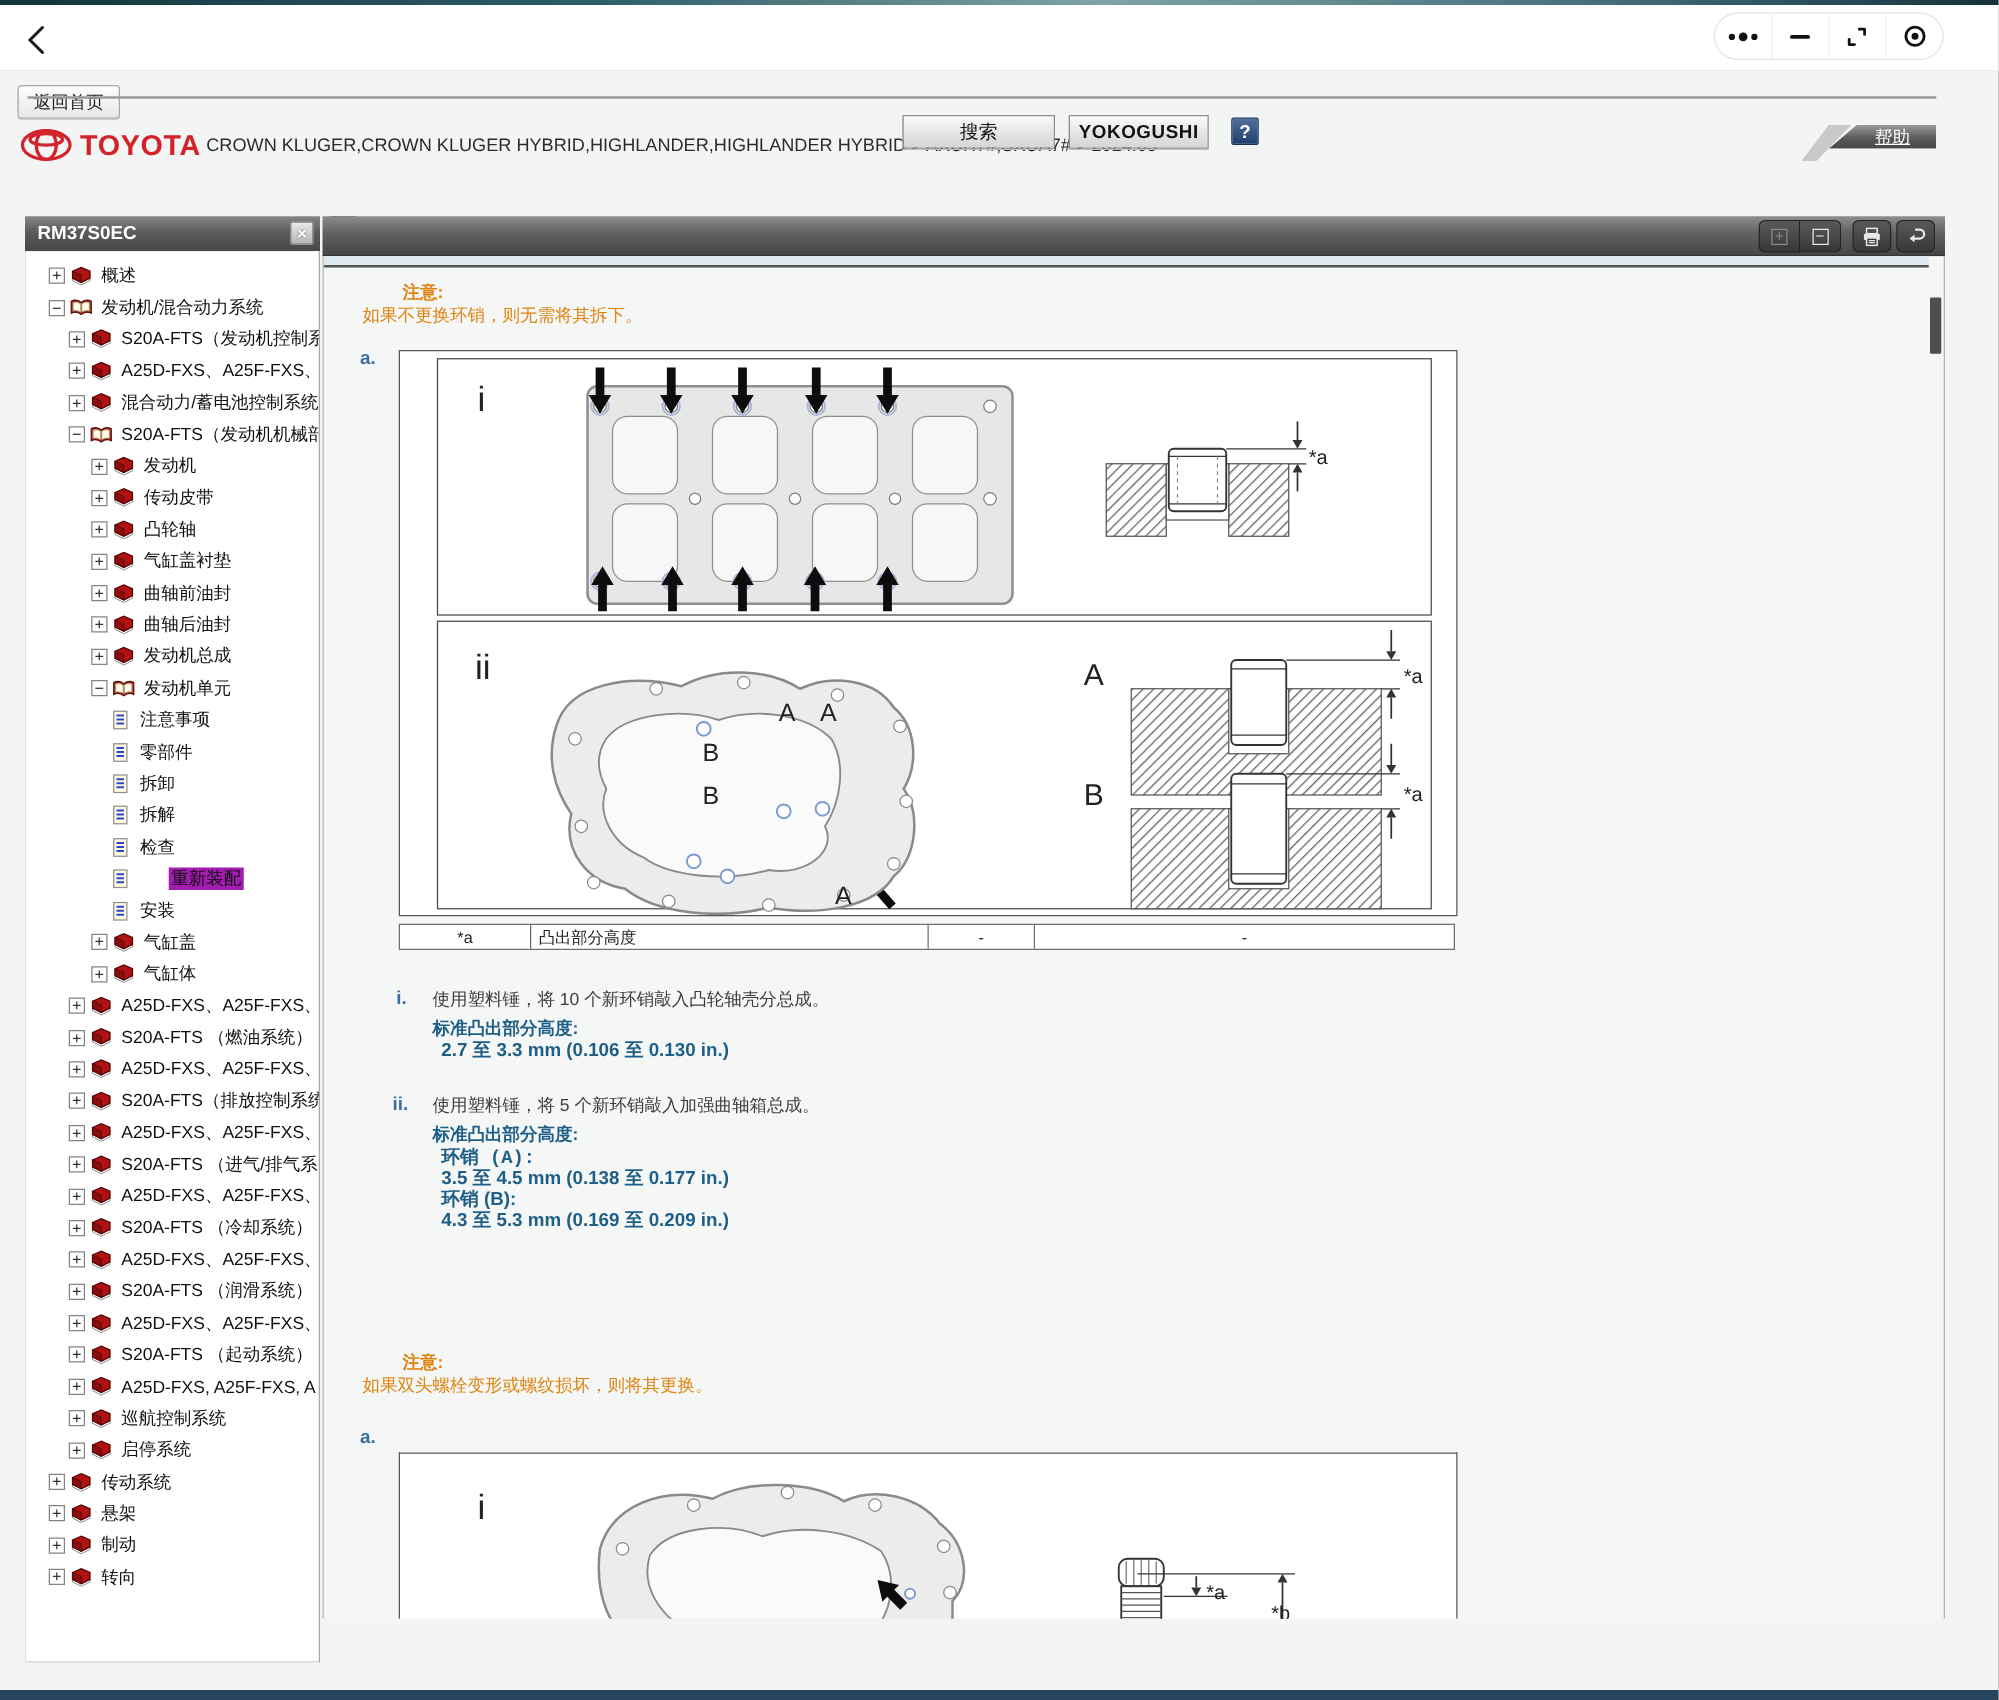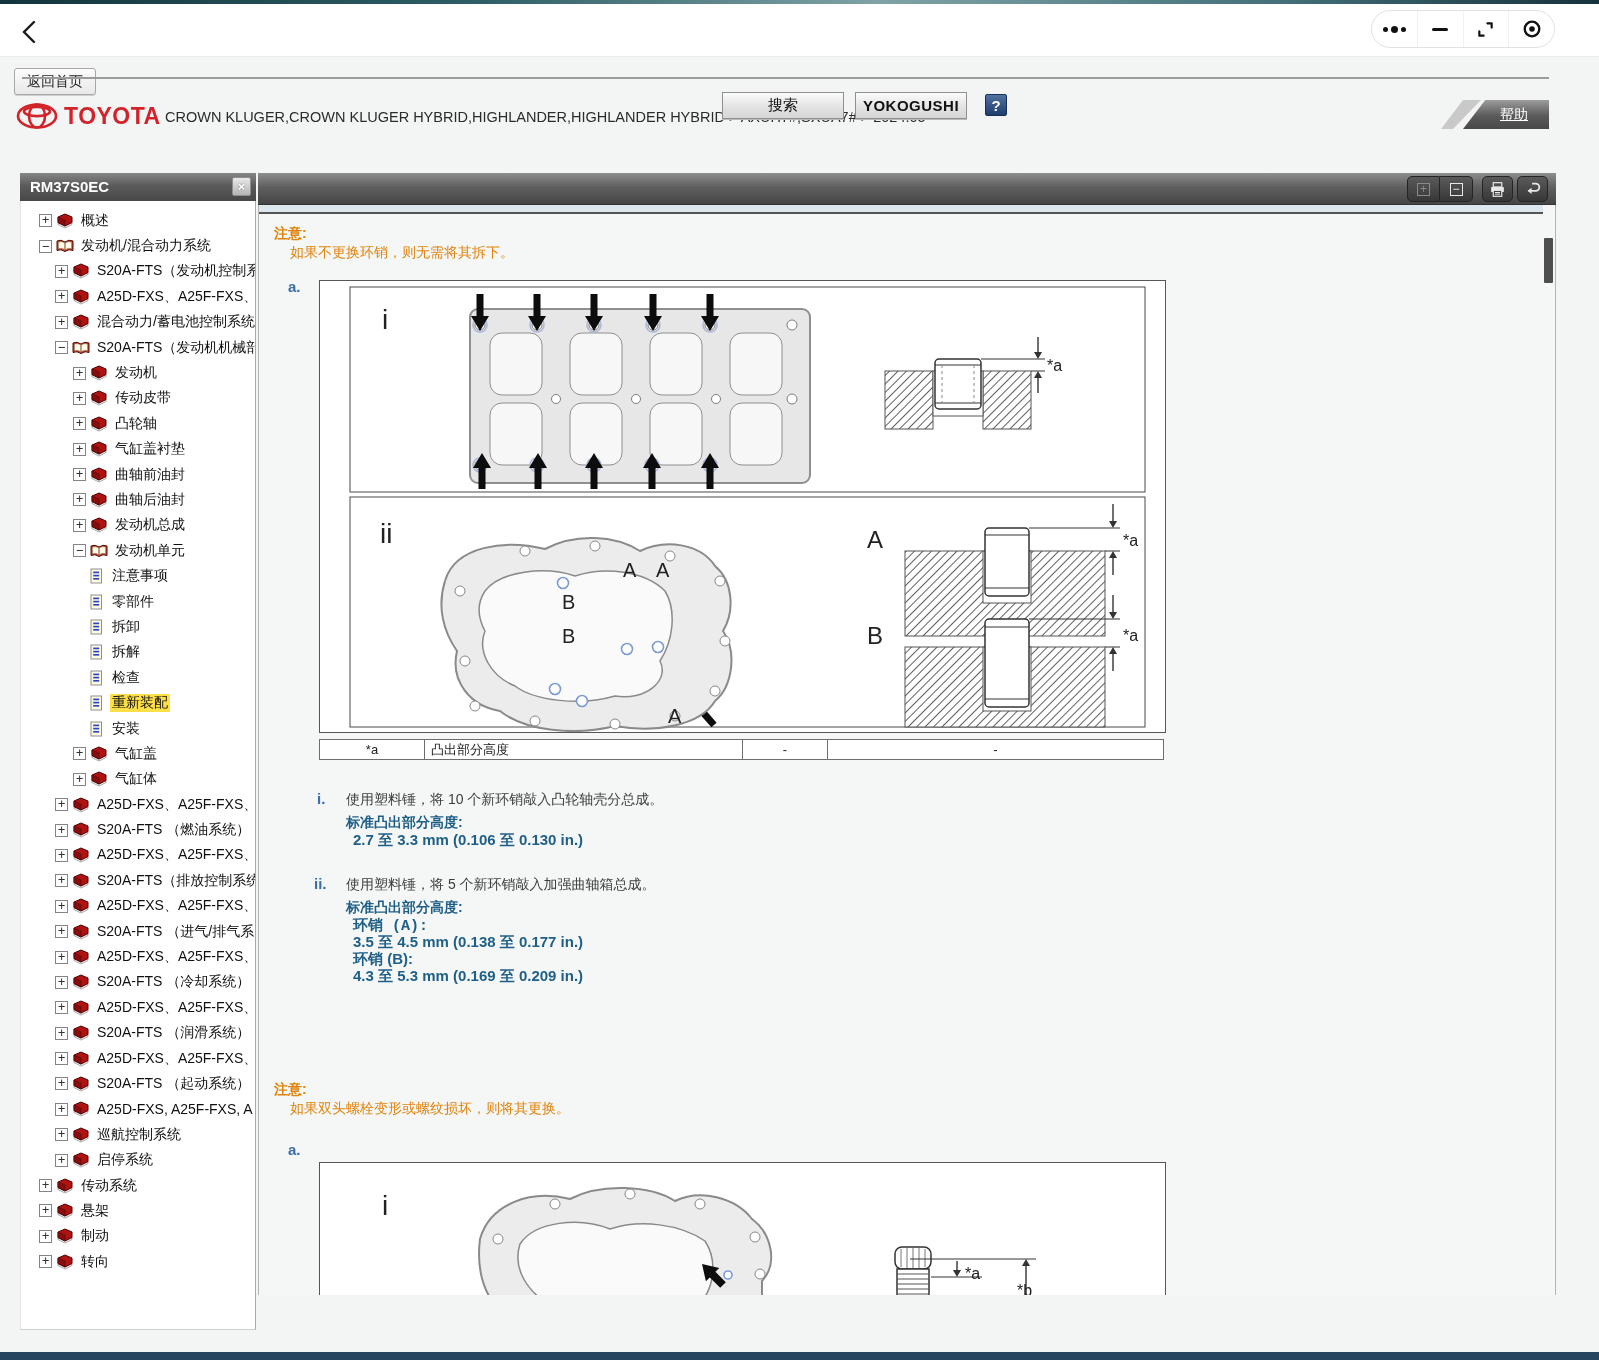--- a/index.html
+++ b/index.html
@@ -21,21 +21,21 @@
   .dots i.big { width:7px; height:7px; }
   .min-bar { width:16px; height:3px; border-radius:2px; background:#111; }
 
   
   .home-btn { position:absolute; left:14px; top:68px; width:82px; height:27px; background:linear-gradient(#fdfdfd,#e8e8e8);
     border:1px solid #a8a8a8; border-radius:3px; font-size:14px; color:#222; text-align:center; line-height:25px; cursor:pointer; box-shadow:0 1px 0 #cfcfcf; }
   .brand-row { position:absolute; left:0; top:99px; width:100%; height:36px; }
   .toyota { position:absolute; left:16px; top:3px; display:flex; align-items:center; gap:6px; }
   .toyota-name { color:#d2232a; font-weight:800; font-size:23px; letter-spacing:.5px; }
   .breadcrumb { position:absolute; left:165px; top:10px; font-size:14.5px; color:#2b2b2b; }
-  .help-btn { position:absolute; right:50px; top:1px; width:86px; height:29px; color:#fff; font-size:14px; text-decoration:underline;
+  .help-btn { position:absolute; right:50px; top:1px; width:86px; height:19px; color:#fff; font-size:14px; text-decoration:underline;
     background:linear-gradient(#9c9c9c,#5a5a5a 55%,#484848); clip-path:polygon(26% 0,100% 0,100% 100%,0 100%);
     display:flex; align-items:center; justify-content:center; padding-left:16px; cursor:pointer; }
   .help-shadow { position:absolute; right:118px; top:1px; width:40px; height:29px; background:#c9c9c9; clip-path:polygon(55% 0,100% 0,30% 100%,0 100%); }
   .brand-divider { position:absolute; left:22px; right:50px; top:77px; height:2px; background:#9b9b9b; }
 
   
   .search-input-wrap { position:absolute; left:22px; top:93px; width:688px; height:25px; border:1px solid #8f8f8f; background:#fff; display:flex; align-items:center; }
   .search-input-icon { width:17px; height:17px; margin-left:2px; background:#3f3f3f; display:flex; align-items:center; justify-content:center; flex:none; }
   .search-input-wrap input { border:none; outline:none; flex:1; height:100%; font-size:14px; padding:0 6px; color:#222; font-family:inherit; background:transparent; }
   .search-input-wrap input::placeholder { color:#9a9a9a; }
@@ -60,42 +60,42 @@
   .expand-panel-btn { position:absolute; left:262px; top:173px; width:24px; height:28px; background:linear-gradient(#7c7c7c,#4c4c4c);
     border:1px solid #3a3a3a; border-radius:3px; color:#fff; cursor:pointer; display:flex; align-items:center; justify-content:center; }
   .tri-right { width:0; height:0; border-left:8px solid #fff; border-top:6px solid transparent; border-bottom:6px solid transparent; }
   .tree { position:absolute; left:20px; top:201px; width:236px; height:1129px; background:#fff; overflow:hidden;
     border-right:1px solid #a9a9a9; border-left:1px solid #e3e3e3; border-bottom:1px solid #cfcfcf; padding-top:7px; }
   .tree-row { height:25.4px; display:flex; align-items:center; white-space:nowrap; cursor:pointer; font-size:14px; color:#101010; }
   .expander { width:13px; height:13px; border:1px solid #848484; background:#fff; font-size:12px; line-height:11px; text-align:center;
     color:#333; flex:none; margin-right:4px; cursor:pointer; font-family:"DejaVu Sans Mono",monospace; }
   .tree-ico { width:18px; height:16px; flex:none; margin-right:5px; }
   .tree-label { padding:0 2px; }
-  .tree-row.selected .tree-label { background:#fde047; }
+  .tree-row.selected .tree-label { background:#a21caf;margin-left:25px; }
 
   
   .ctoolbar { position:absolute; left:258px; top:173px; width:1298px; height:32px;
     background:linear-gradient(#8d8d8d,#606060 45%,#454545); border-bottom:1px solid #333; }
   .tool-group { position:absolute; top:3px; height:26px; display:flex; }
   .tool-btn { width:33px; height:26px; background:linear-gradient(#5a5a5a,#373737); border:1px solid #242424;
     color:#e8e8e8; display:flex; align-items:center; justify-content:center; cursor:pointer; font-size:15px; }
   .tg-zoom { left:1149px; }
   .tg-zoom .tool-btn:first-child { border-radius:5px 0 0 5px; }
   .tg-zoom .tool-btn:last-child { border-radius:0 5px 5px 0; border-left:none; }
   .tool-btn.disabled { color:#8b8b8b; cursor:default; }
   .tg-print { left:1224px; }
   .tg-back { left:1259px; }
   .tg-print .tool-btn, .tg-back .tool-btn { border-radius:5px; width:31px; }
   .glyph-box { width:13px; height:13px; border:1.6px solid #e8e8e8; display:flex; align-items:center; justify-content:center; font-size:12px; }
 
   
   .content { position:absolute; left:258px; top:205px; width:1298px; height:1090px; background:#f4f7f6;
     border-left:1px solid #b3b3b3; border-right:1px solid #b3b3b3; overflow:hidden; }
   .partial-secbar { position:absolute; left:0; top:0; right:12px; height:9px; background:#dde8ee; border-bottom:2px solid #555; }
-  .notice-title { position:absolute; font-size:14px; font-weight:700; color:#e0830f; }
+  .notice-title { position:absolute; font-size:14px; font-weight:700; color:#e0830f;margin-left:48px; }
   .notice-body { position:absolute; font-size:14px; color:#e0830f; }
   .step-marker { position:absolute; font-size:15px; font-weight:700; color:#3a6ea5; }
   .fig { position:absolute; left:60px; background:#fff; border:1px solid #565656; }
   .fig2 { border-bottom:none; }
   .spec-table { position:absolute; left:60px; top:534px; width:845px; display:flex; border:1px solid #6e6e6e; background:#fff; }
   .spec-table .cell { height:19px; line-height:19px; font-size:13px; color:#222; padding:0 6px; }
   .spec-table .cell + .cell { border-left:1px solid #6e6e6e; }
   .c0 { width:104px; text-align:center; }
   .c1 { width:318px; }
   .c2 { width:85px; text-align:center; }

